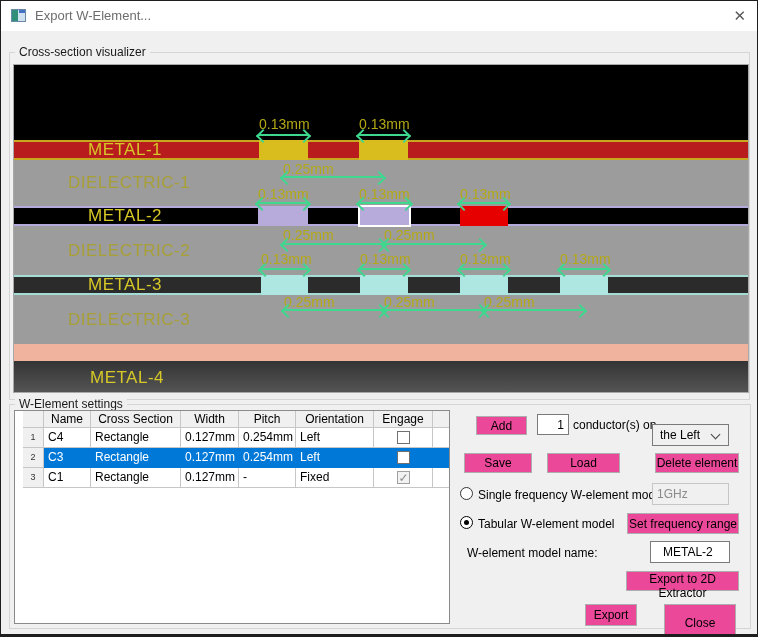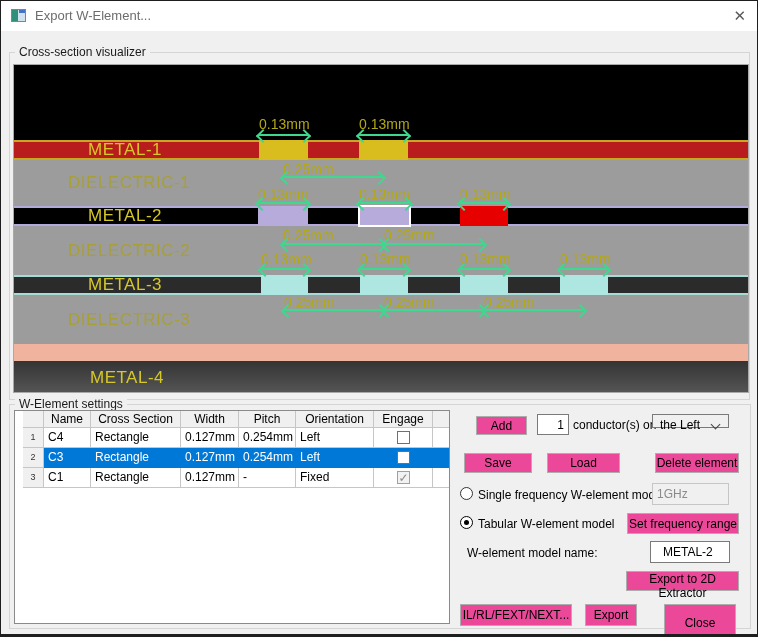--- a/index.html
+++ b/index.html
@@ -218,21 +218,21 @@
         <div class="td cbcell">
             <span class="cb dis"></span>
           </div>
         <div class="td" style="border-right:none"></div>
       </div>
     </div>
 
     <button class="btn" style="left:466px;top:11px;width:51px;height:19px">Add</button>
     <input class="tin" style="left: 527px; top: 9px; width: 32px; height: 21px; text-align: right;" value="1">
     <span class="lbl" style="left:563px;top:13px">conductor(s) on</span>
-    <div class="combo" style="left:642px;top:9px;width:77px;height:14px">
+    <div class="combo" style="left:642px;top:19px;width:77px;height:22px">
       <span>the Left</span>
       <span class="chev"></span>
     </div>
 
     <button class="btn" style="left:454px;top:48px;width:68px;height:20px">Save</button>
     <button class="btn" style="left:537px;top:48px;width:73px;height:20px">Load</button>
     <button class="btn" style="left:645px;top:48px;width:84px;height:20px">Delete element</button>
 
     <span class="radio" style="left:450px;top:82px"></span>
     <span class="lbl" style="left:468px;top:83px">Single frequency W-element model</span>
@@ -240,18 +240,17 @@
 
     <span class="radio sel" style="left:450px;top:111px"></span>
     <span class="lbl" style="left:468px;top:112px">Tabular W-element model</span>
     <button class="btn" style="left:617px;top:108px;width:112px;height:21px">Set frequency range</button>
 
     <span class="lbl" style="left:457px;top:141px">W-element model name:</span>
     <input class="tin" style="left: 640px; top: 136px; width: 80px; height: 22px; padding-left: 12px;" value="METAL-2">
 
     <button class="btn" style="left:616px;top:166px;width:113px;height:20px">Export to 2D Extractor</button>
 
-    <button class="btn" style="left:450px;top:199px;width:112px;height:22px">IL/RL/FEXT/NEXT...</button>
     <button class="btn" style="left:575px;top:199px;width:52px;height:22px">Export</button>
     <button class="btn" style="left:654px;top:199px;width:72px;height:38px">Close</button>
   </div>
 
 </div>
 
 </body></html>

